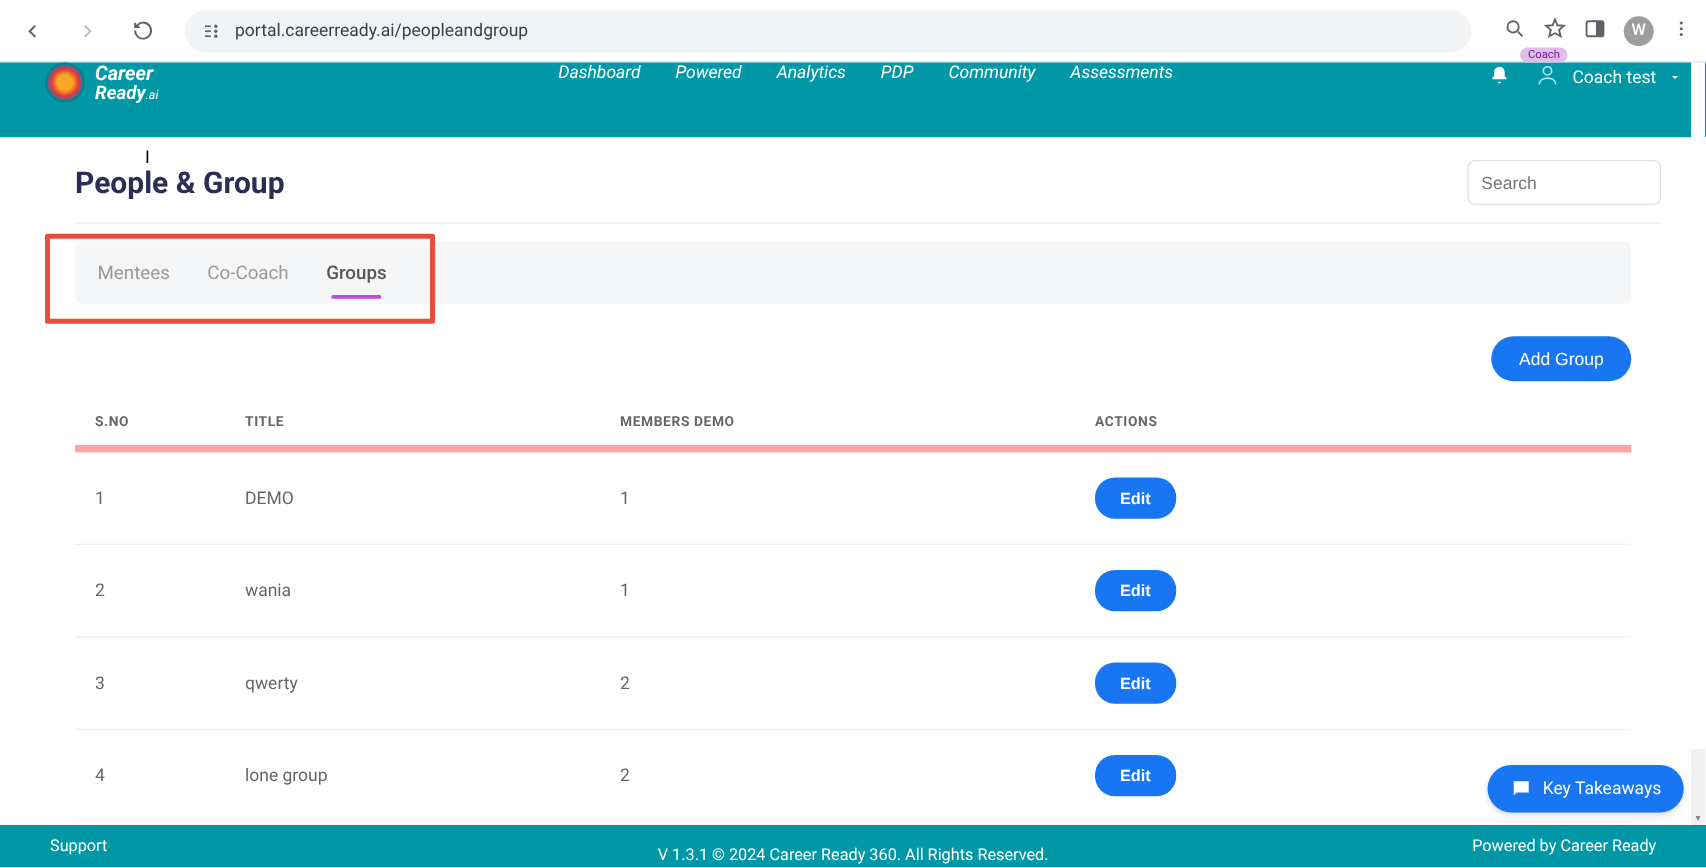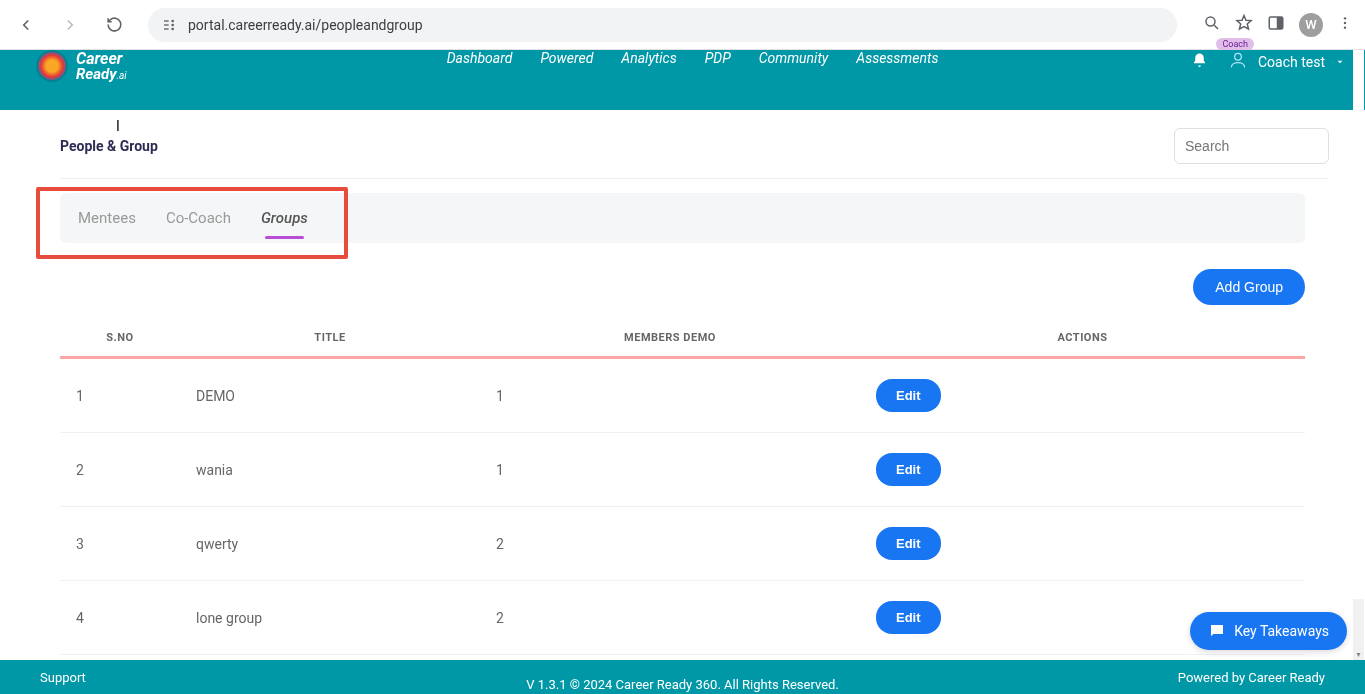--- a/index.html
+++ b/index.html
@@ -26,38 +26,38 @@
   .nav-links { display: flex; gap: 28px; margin-left: 320px; }
   .nav-link { color: #fff; font-size: 14px; cursor: pointer; font-style: italic; }
   .header-right { margin-left: auto; display: flex; align-items: center; gap: 20px; }
   .bell-icon { color: #fff; cursor: pointer; }
   .user-section { display: flex; align-items: center; gap: 10px; position: relative; cursor: pointer; }
   .user-icon-wrap { position: relative; }
   .coach-badge { position: absolute; top: -12px; right: -6px; background: #e1bee7; color: #6a1b9a; font-size: 9px; padding: 1px 6px; border-radius: 8px; }
   .user-name { font-size: 14px; }
   .content-card { background: #fff; margin: 0 0 0 0; padding: 0; }
   .page-head { display: flex; align-items: center; padding: 18px 36px 14px 60px; position: relative; }
-  .page-title { font-size: 14px; font-weight: 700; color: #2c2c54; }
+  .page-title { font-size: 24px; font-weight: 700; color: #2c2c54; }
   .text-cursor { position: absolute; left: 116px; top: 8px; font-size: 14px; color: #000; }
   .search-wrap { margin-left: auto; width: 155px; height: 36px; border: 1px solid #e0e0e0; border-radius: 6px; display: flex; align-items: center; padding: 12px 10px; color: #999; }
   .search-input { border: none; outline: none; flex: 1; font-size: 14px; color: #666; background: transparent; }
 
   .divider { height: 1px; background: #eee; margin: 0 36px 0 60px; }
 
   .tabs-wrap { margin: 14px 60px 0 60px; background: #f5f6f8; border-radius: 6px; padding: 12px 18px; display: flex; gap: 30px; position: relative; }
   .tab { font-size: 15px; color: #999; cursor: pointer; padding: 4px 0; }
-  .tab.active { color: #555; font-weight: 500; position: relative; font-style: italic; }
+  .tab.active { color: #555; font-weight: 500; position: relative; }
   .tab.active::after { content: ""; position: absolute; left: 4px; right: 4px; bottom: -8px; height: 3px; background: #b84dd6; border-radius: 2px; }
   .tabs-highlight { position: absolute; left: -24px; top: -6px; width: 312px; height: 72px; border: 4px solid #e74c3c; border-radius: 2px; pointer-events: none; }
 
   .add-group-wrap { display: flex; justify-content: flex-end; padding: 26px 60px 14px 89px; }
   .add-group-btn { background: #1976f2; color: #fff; border: none; border-radius: 20px; padding: 10px 22px; font-size: 14px; font-weight: 500; cursor: pointer; }
 
   .data-table { width: calc(100% - 120px); margin: 0 60px; border-collapse: collapse; }
-  .data-table th { text-align: center; font-size: 11px; font-weight: 700; color: #666; letter-spacing: 0.5px; padding: 12px 16px; border-bottom: 3px solid #fca5a5; }
+  .data-table th { text-align: left; font-size: 11px; font-weight: 700; color: #666; letter-spacing: 0.5px; padding: 12px 16px; border-bottom: 6px solid #fca5a5; }
   .data-table td { padding: 20px 16px; font-size: 14px; color: #666; border-bottom: 1px solid #f0f0f0; }
   .col-sno { width: 120px; }
   .col-title { width: 300px; }
   .col-members { width: 380px; }
   .col-actions { }
   .edit-btn { background: #1976f2; color: #fff; border: none; border-radius: 16px; padding: 9px 20px; font-size: 13px; font-weight: 600; cursor: pointer; }
 
   .below-space { height: 40px; background: #fff; margin: 0; }
   .gap-space { height: 12px; background: #f4f5f7; margin-top: 16px; }
 

